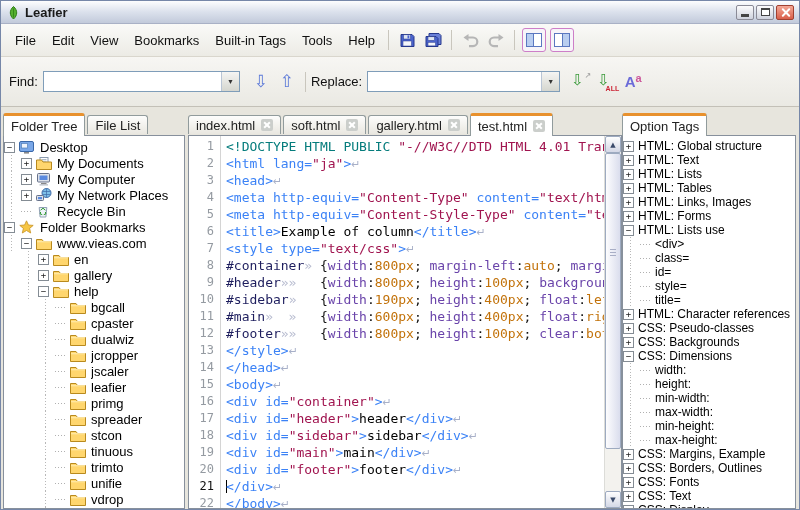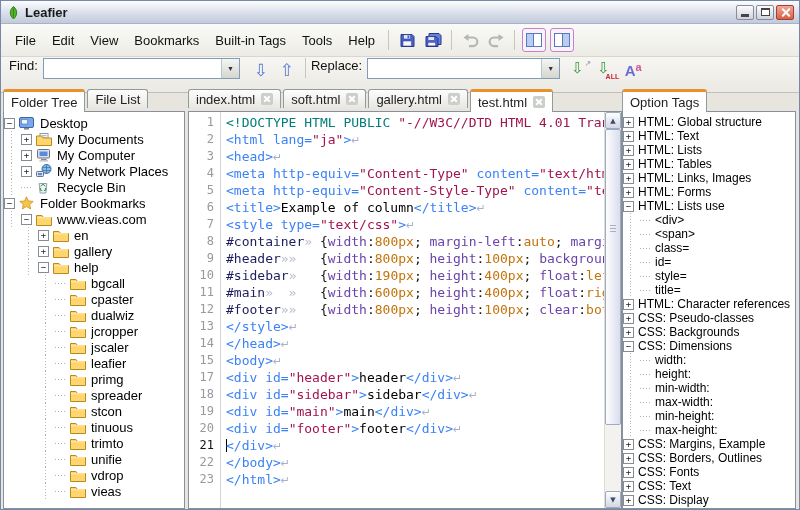--- a/index.html
+++ b/index.html
@@ -25,21 +25,21 @@
   
   .menubar{height:32px;display:flex;align-items:center;padding:0 6px;
     background:linear-gradient(#fafaf8,#ecebe5);border-bottom:1px solid #d9d6cd;}
   .menu-item{padding:4px 8px;font-size:13px;color:#111;cursor:default;}
   .tsep{width:1px;height:20px;background:#c9c6bd;margin:0 5px;flex:none;}
   .tool-btn{width:26px;height:26px;display:flex;align-items:center;justify-content:center;}
   .toggle-btn{width:24px;height:24px;box-sizing:border-box;border:1px solid #cd7ec8;border-radius:3px;
     background:#f7f4f9;display:flex;align-items:center;justify-content:center;margin:0 2px;}
 
   
-  .findbar{height:33px;display:flex;padding:1px 8px;
+  .findbar{height:33px;display:flex;align-items:center;padding:8px 8px;
     background:linear-gradient(#f7f6f3,#eae9e3);border-bottom:1px solid #c3c0b7;}
   .flabel{font-size:13px;color:#111;margin-right:5px;}
   .combo{display:flex;height:21px;box-sizing:border-box;border:1px solid #7f9db9;background:#fff;}
   .combo.find{width:197px;margin-right:8px;}
   .combo.replace{width:193px;margin-right:8px;}
   .combo-input{flex:1;min-width:0;border:none;outline:none;font-size:13px;padding:0 3px;font-family:"Liberation Sans",sans-serif;background:#fff;}
   .combo-btn{width:17px;flex:none;background:linear-gradient(#f5f5f3,#d5d6cf);border-left:1px solid #b9c5d5;
     display:flex;align-items:center;justify-content:center;font-size:7px;color:#333;}
   .fb-ico{width:24px;height:24px;display:flex;align-items:center;justify-content:center;margin:0 1px;}
   .big-arrow{font-family:"DejaVu Sans",sans-serif;font-size:17px;color:#5b79d8;line-height:1;}
@@ -50,21 +50,21 @@
   .case-wrap{display:flex;align-items:flex-start;}
   .case-A{font-size:15px;font-weight:bold;color:#6b6bd8;line-height:1;}
   .case-a{font-size:11px;font-weight:bold;color:#cc5599;line-height:1;margin-top:-1px;}
 
   
   .main{position:absolute;top:88px;left:0;right:0;bottom:0;}
   .panel{position:absolute;top:0;bottom:0;display:flex;flex-direction:column;}
   .panel-left{left:2px;width:182px;}
   .panel-center{left:187px;width:434px;}
   .panel-right{left:621px;width:174px;}
-  .tabstrip{height:23px;display:flex;align-items:flex-start;position:relative;z-index:2;}
+  .tabstrip{height:23px;display:flex;align-items:center;position:relative;z-index:2;margin-top:24px;}
   .tab{height:19px;box-sizing:border-box;display:flex;align-items:center;padding:0 7px;margin-right:2px;
     border:1px solid #919b9c;border-bottom:none;border-radius:3px 3px 0 0;
     background:linear-gradient(#fdfdfc,#e9e7e0);font-size:13px;color:#222;position:relative;}
   .tab.active{height:23px;background:#fff;border-top:3px solid #e8912d;z-index:3;}
   .tab-close{width:12px;height:12px;border-radius:2px;background:#cbcecb;margin-left:6px;position:relative;flex:none;}
   .tab-close::before,.tab-close::after{content:'';position:absolute;left:5px;top:2px;width:2px;height:8px;background:#fff;}
   .tab-close::before{transform:rotate(45deg);}
   .tab-close::after{transform:rotate(-45deg);}
   .panel-body{flex:1;background:#fff;border:1px solid #87909c;overflow:hidden;position:relative;margin-top:-1px;}
 
@@ -595,20 +595,24 @@
             </div>
             <div class="cline">
               <span class="lnum">14</span>
               <span class="lcode"><span class="c-tg">&lt;/head&gt;</span><span class="c-nl">↵</span></span>
             </div>
             <div class="cline">
               <span class="lnum">15</span>
               <span class="lcode"><span class="c-tg">&lt;body&gt;</span><span class="c-nl">↵</span></span>
             </div>
             <div class="cline">
+              <span class="lnum">16</span>
+              <span class="lcode"><span class="c-tg">&lt;div id=</span><span class="c-st">"container"</span><span class="c-tg">&gt;</span><span class="c-nl">↵</span></span>
+            </div>
+            <div class="cline">
               <span class="lnum">17</span>
               <span class="lcode"><span class="c-tg">&lt;div id=</span><span class="c-st">"header"</span><span class="c-tg">&gt;</span><span class="c-tx">header</span><span class="c-tg">&lt;/div&gt;</span><span class="c-nl">↵</span></span>
             </div>
             <div class="cline">
               <span class="lnum">18</span>
               <span class="lcode"><span class="c-tg">&lt;div id=</span><span class="c-st">"sidebar"</span><span class="c-tg">&gt;</span><span class="c-tx">sidebar</span><span class="c-tg">&lt;/div&gt;</span><span class="c-nl">↵</span></span>
             </div>
             <div class="cline">
               <span class="lnum">19</span>
               <span class="lcode"><span class="c-tg">&lt;div id=</span><span class="c-st">"main"</span><span class="c-tg">&gt;</span><span class="c-tx">main</span><span class="c-tg">&lt;/div&gt;</span><span class="c-nl">↵</span></span>
@@ -683,25 +687,20 @@
             <span class="tlabel">HTML: Lists use</span>
           </div>
           <div class="trow">
             <div class="indent" style="width: 17px;"></div>
             <div class="expander none"></div>
             <span class="tlabel">&lt;div&gt;</span>
           </div>
           <div class="trow">
             <div class="indent" style="width: 17px;"></div>
             <div class="expander none"></div>
-            <span class="tlabel">&lt;span&gt;</span>
-          </div>
-          <div class="trow">
-            <div class="indent" style="width: 17px;"></div>
-            <div class="expander none"></div>
             <span class="tlabel">class=</span>
           </div>
           <div class="trow">
             <div class="indent" style="width: 17px;"></div>
             <div class="expander none"></div>
             <span class="tlabel">id=</span>
           </div>
           <div class="trow">
             <div class="indent" style="width: 17px;"></div>
             <div class="expander none"></div>

